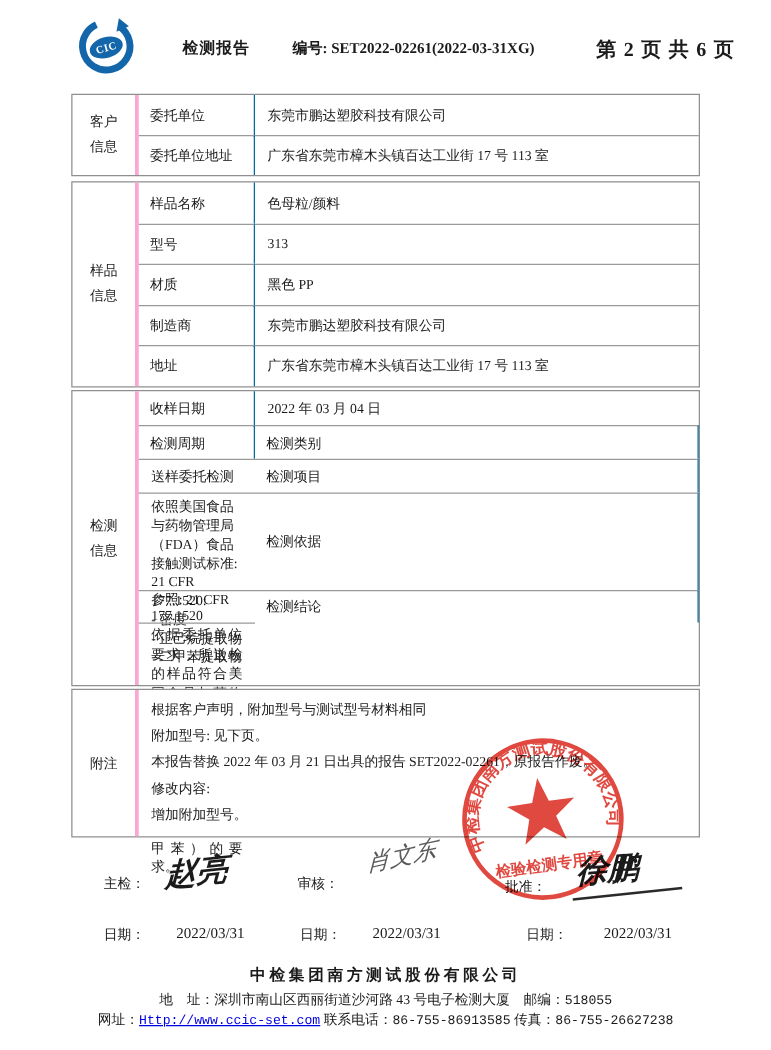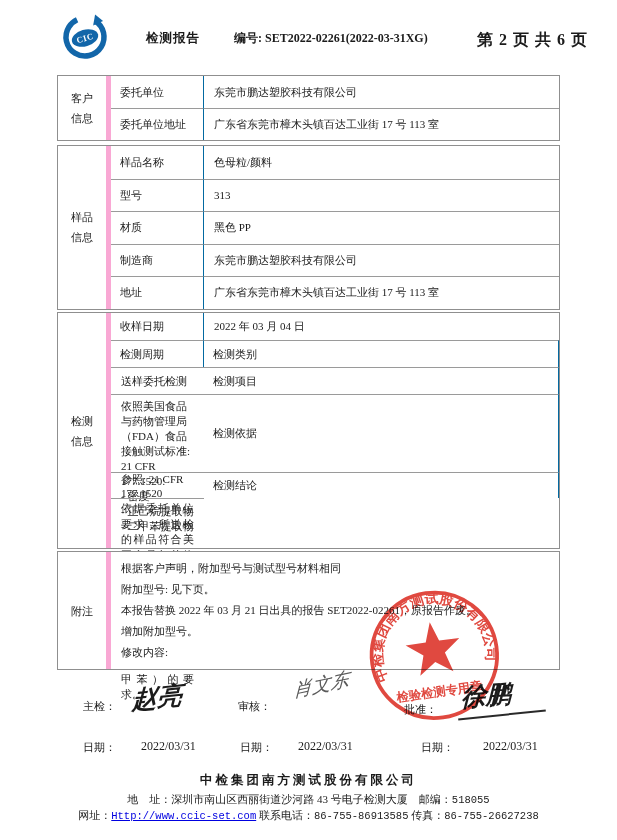--- a/index.html
+++ b/index.html
@@ -8,21 +8,21 @@
   
   .hdr-logo{position:absolute;left:61px;top:13px;width:48px;height:48px;}
   .hdr-title{position:absolute;left:146px;top:30px;font-weight:bold;font-size:12.5px;letter-spacing:1px;}
   .hdr-no{position:absolute;left:234px;top:30px;font-weight:bold;font-size:12px;}
   .hdr-pages{position:absolute;left:477px;top:30px;font-weight:bold;font-size:16px;letter-spacing:1px;}
   
   .sect{position:absolute;left:57px;width:503px;display:grid;grid-template-columns:53px 93px 1fr;
         border:1px solid #8f8f8f;box-sizing:border-box;background:#fff;}
   .sect2{grid-template-columns:53px 1fr;}
   .gcell{grid-column:1;display:flex;align-items:center;justify-content:center;text-align:center;
-         border-right:5px solid #f9a8d4;padding:0 12px;line-height:20px;}
+         border-right:3px solid #f9a8d4;padding:0 12px;line-height:20px;}
   .lcell{display:flex;align-items:center;padding:0 9px;border-right:1px solid #0369a1;}
   .vcell{display:flex;align-items:center;padding:0 10px;}
   .bt{border-top:1px solid #9a9a9a;}
   .multi{align-items:flex-start;padding-top:4px;white-space:pre-line;line-height:15px;display:block;}
   .just{text-align:justify;line-height:15.5px;padding-top:2px;}
   .notes-body{padding:6px 10px;line-height:21px;}
   .notes-body div{white-space:pre-line;}
   
   .siglabel{position:absolute;font-size:11px;}
   .sigdate{position:absolute;font-size:12px;font-family:"Liberation Serif",serif;}
@@ -101,22 +101,22 @@
     <div class="lcell bt">检测结论</div>
     <div class="vcell bt multi just">依据委托单位要求，所送检的样品符合美国食品与药物管理局（FDA）食品接触测试标准 21 CFR 177.1520 中密度、总提取物（正己烷、二甲苯）的要求。</div>
   </div>
 
   <div class="sect sect2" style="top:551px;grid-template-rows:117px;">
     <div class="gcell">附注</div>
     <div class="notes-body">
       <div>根据客户声明，附加型号与测试型号材料相同</div>
       <div>附加型号: 见下页。</div>
       <div>本报告替换 2022 年 03 月 21 日出具的报告 SET2022-02261，原报告作废。</div>
+      <div>修改内容:</div>
       <div>增加附加型号。</div>
-      <div>修改内容:</div>
     </div>
   </div>
 
   <div class="siglabel" style="left:83px;top:699px;">主检：</div>
   <div class="sig sig1">赵亮</div>
   <div class="siglabel" style="left:238px;top:699px;">审核：</div>
   <div class="sig sig2">肖文东</div>
   <div class="siglabel" style="left:404px;top:702px;">批准：</div>
   <div class="sig sig3">徐鹏</div>
   <div class="sig3-line"></div>

